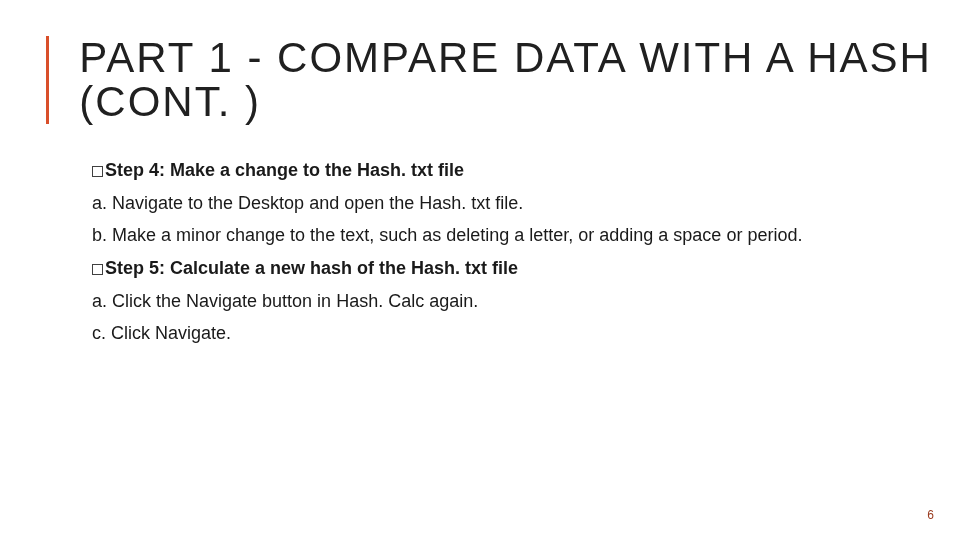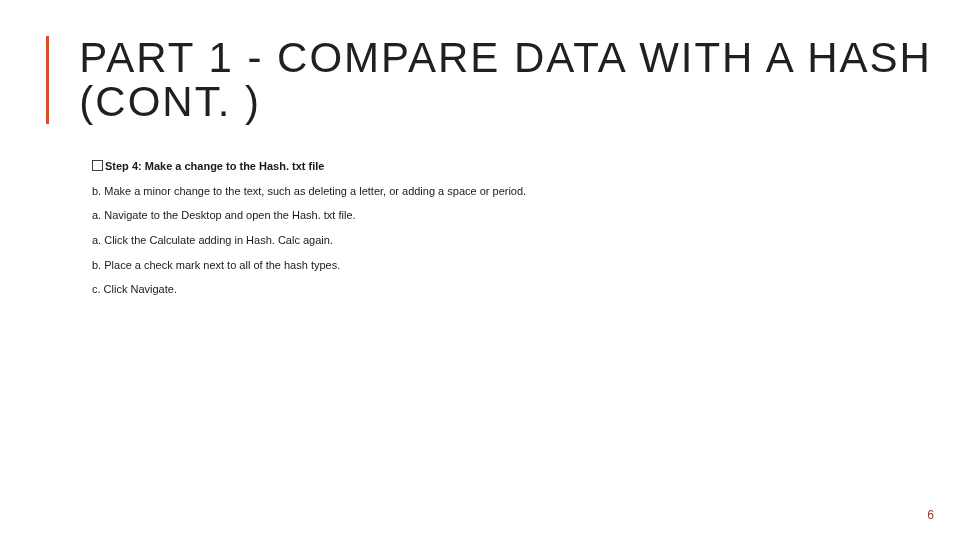--- a/index.html
+++ b/index.html
@@ -37,21 +37,21 @@
     font-weight: 400;
     font-family: Arial, Helvetica, sans-serif;
   }
   .body {
     position: absolute;
     left: 92px;
     top: 160px;
     width: 810px;
   }
   .line {
-    font-size: 11px;
+    font-size: 18px;
     color: #1a1a1a;
     margin-bottom: 12px;
     line-height: 1.15;
   }
   .line.bold {
     font-weight: 700;
   }
   .bullet-line {
     position: relative;
     padding-left: 0px;
@@ -82,25 +82,27 @@
     <div class="title-bar"></div>
     <div class="title-text">PART 1 - COMPARE DATA WITH A HASH (CONT. )</div>
   </div>
 
   <div class="body">
 
     <div class="line bold bullet-line">
       <span class="sq"></span><span>Step 4: Make a change to the Hash. txt file</span>
     </div>
 
+    <div class="line">a. Navigate to the Desktop and open the Hash. txt file.</div>
     <div class="line">b. Make a minor change to the text, such as deleting a letter, or adding a space or period.</div>
-    <div class="line">a. Navigate to the Desktop and open the Hash. txt file.</div>
 
+    <div class="line bold bullet-line">
+      <span class="sq"></span><span>Step 5: Calculate a new hash of the Hash. txt file</span>
+    </div>
 
-    <div class="line">a. Click the Calculate adding in Hash. Calc again.</div>
-    <div class="line">b. Place a check mark next to all of the hash types.</div>
+    <div class="line">a. Click the Navigate button in Hash. Calc again.</div>
     <div class="line">c. Click Navigate.</div>
 
   </div>
 
   <div class="pagenum">6</div>
 
 </div>
 
 </body></html>

